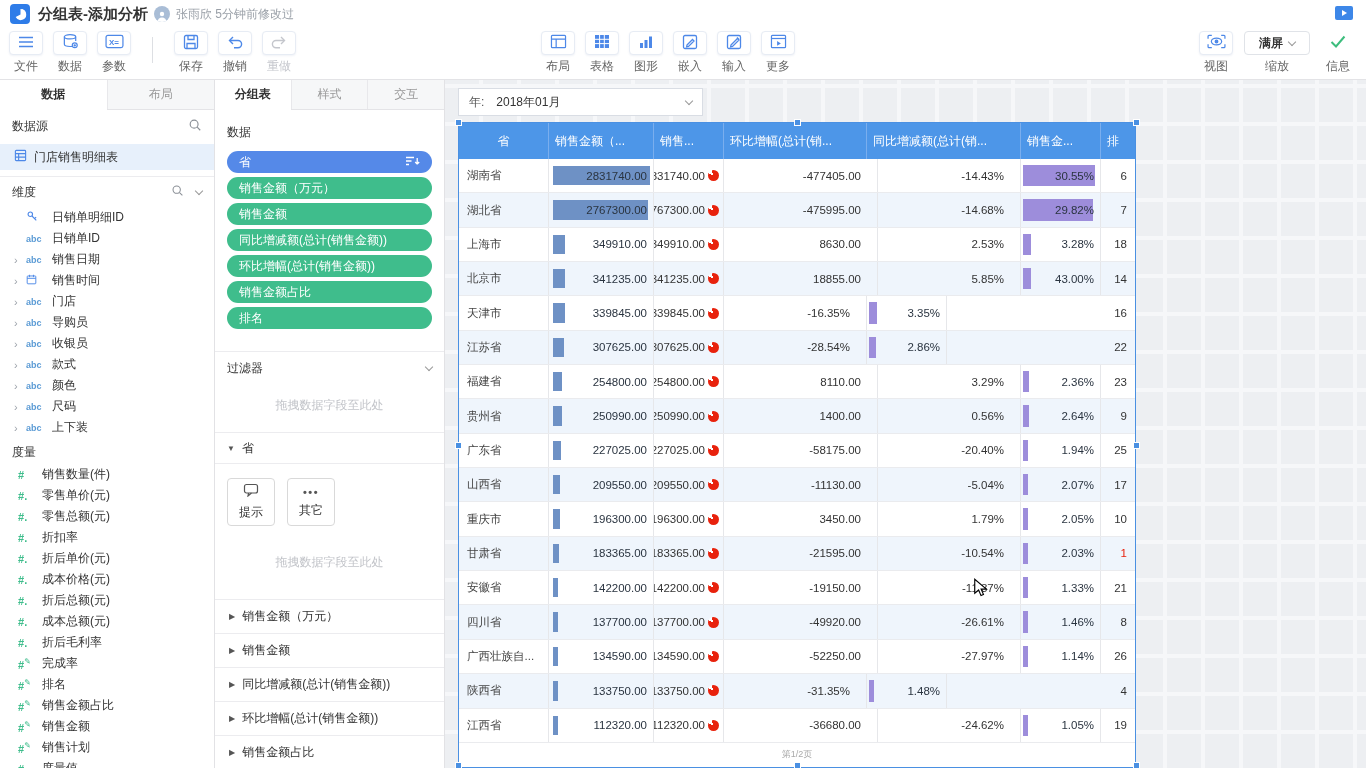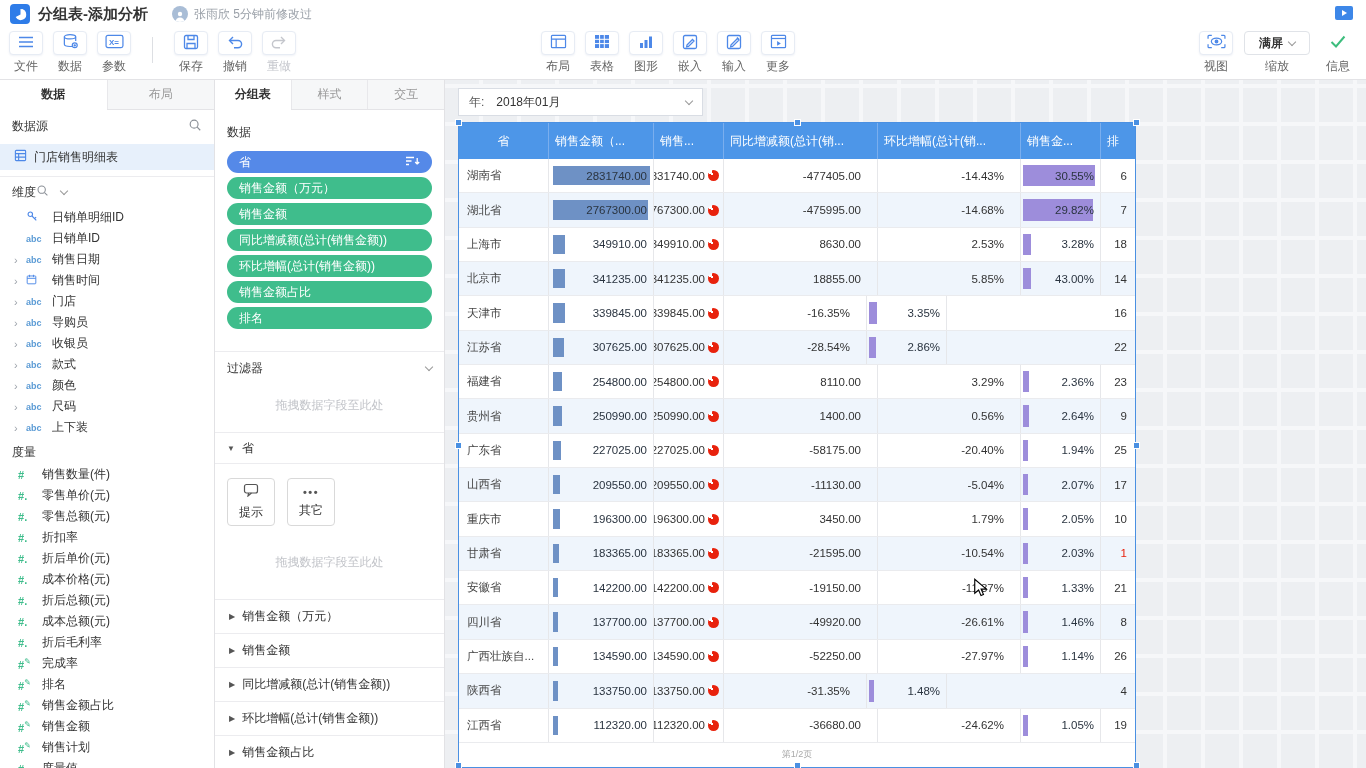--- a/index.html
+++ b/index.html
@@ -2,21 +2,21 @@
 <html><head>
 <meta charset="utf-8">
 <style>
   * { margin:0; padding:0; box-sizing:border-box; }
   html,body { width:1366px; height:768px; overflow:hidden; background:#fff;
     font-family:"Liberation Sans","DejaVu Sans",sans-serif; font-size:12px; color:#333; }
 
   
   .titlebar { height:28px; display:flex; align-items:center; padding:0 10px; background:#fff; position:relative; }
   .logo { width:20px; height:20px; border-radius:4px; background:#2E7CE8; display:flex; align-items:center; justify-content:center; margin-right:8px; }
-  .doc-title { font-size:15px; font-weight:bold; color:#333; margin-right:24px; }
+  .doc-title { font-size:15px; font-weight:bold; color:#333; margin-right:6px; }
   .avatar { width:16px; height:16px; border-radius:50%; background:#A9BDD6; display:flex; align-items:flex-end; justify-content:center; overflow:hidden; margin-right:6px; }
   .user-info { color:#9AA0A8; font-size:12px; }
   .present-btn { position:absolute; right:12px; top:5px; }
 
   
   .toolbar { height:52px; border-bottom:1px solid #E3E3E6; background:#fff; position:relative; display:flex; align-items:flex-start; padding-top:3px; }
   .tgroup { display:flex; align-items:flex-start; }
   .tgroup.left { padding-left:4px; }
   .tgroup.center { position:absolute; left:536px; top:3px; }
   .tgroup.right { position:absolute; right:6px; top:3px; align-items:flex-start; }
@@ -36,21 +36,21 @@
   .tabbar { display:flex; height:30px; border-bottom:1px solid #E4E4E7; }
   .tab { flex:1; display:flex; align-items:center; justify-content:center; color:#999; background:#F6F7F8; border-left:1px solid #E8E8EB; cursor:pointer; }
   .tab:first-child { border-left:none; }
   .tab.active { background:#fff; color:#333; font-weight:bold; border-bottom:1px solid #fff; margin-bottom:-1px; }
 
   .row-line { display:flex; align-items:center; padding:0 12px; }
   .section-label { color:#333; }
   .ds-row { height:32px; justify-content:space-between; }
   .table-item { height:26px; margin:2px 0 6px; background:#E7F0FB; display:flex; align-items:center; padding-left:14px; gap:7px; cursor:pointer; }
   .hr { border-top:1px solid #ECECEF; }
-  .dim-head { height:30px; justify-content:flex-start; }
+  .dim-head { height:30px; justify-content:space-between; }
   .dim-head .right-icons { display:flex; align-items:center; gap:12px; }
 
   .fitem { height:21px; display:flex; align-items:center; padding-left:14px; cursor:pointer; }
   .fitem .arrow { width:12px; color:#9CA2AA; font-size:11px; }
   .fitem .ficon { width:26px; display:flex; align-items:center; }
   .fitem .fname { color:#333; font-size:12px; white-space:nowrap; }
   .mitem { padding-left:18px; }
   .mitem .ficon { width:24px; }
   .abc { color:#5B9BD5; font-size:9px; font-weight:bold; letter-spacing:0; }
   .mnum { color:#3FBD8C; font-size:11px; font-weight:bold; font-style:normal; }
@@ -587,22 +587,22 @@
     <span class="flabel">年:</span>
     <span class="fvalue">2018年01月</span>
     <i class="chev"></i>
   </div>
 
   <div class="table-widget">
     <div class="thead" id="thead">
         <div class="th center" style="flex: 0 0 90px;">省</div>
         <div class="th" style="flex: 0 0 105px;">销售金额（...</div>
         <div class="th" style="flex: 0 0 70px;">销售...</div>
+        <div class="th" style="flex: 0 0 143px;">环比增幅(总计(销...</div>
         <div class="th" style="flex: 0 0 154px;">同比增减额(总计(销...</div>
-        <div class="th" style="flex: 0 0 143px;">环比增幅(总计(销...</div>
         <div class="th" style="flex: 0 0 80px;">销售金...</div>
         <div class="th" style="flex: 1 1 0%;">排</div>
       </div>
     <div id="tbody">
         <div class="tr">
           <div class="td name" style="flex:0 0 90px">湖南省</div>
           <div class="td" style="flex:0 0 105px">
             <span class="hbar" style="width:97px"></span>
             <span class="bar-val">2831740.00</span>
           </div>

